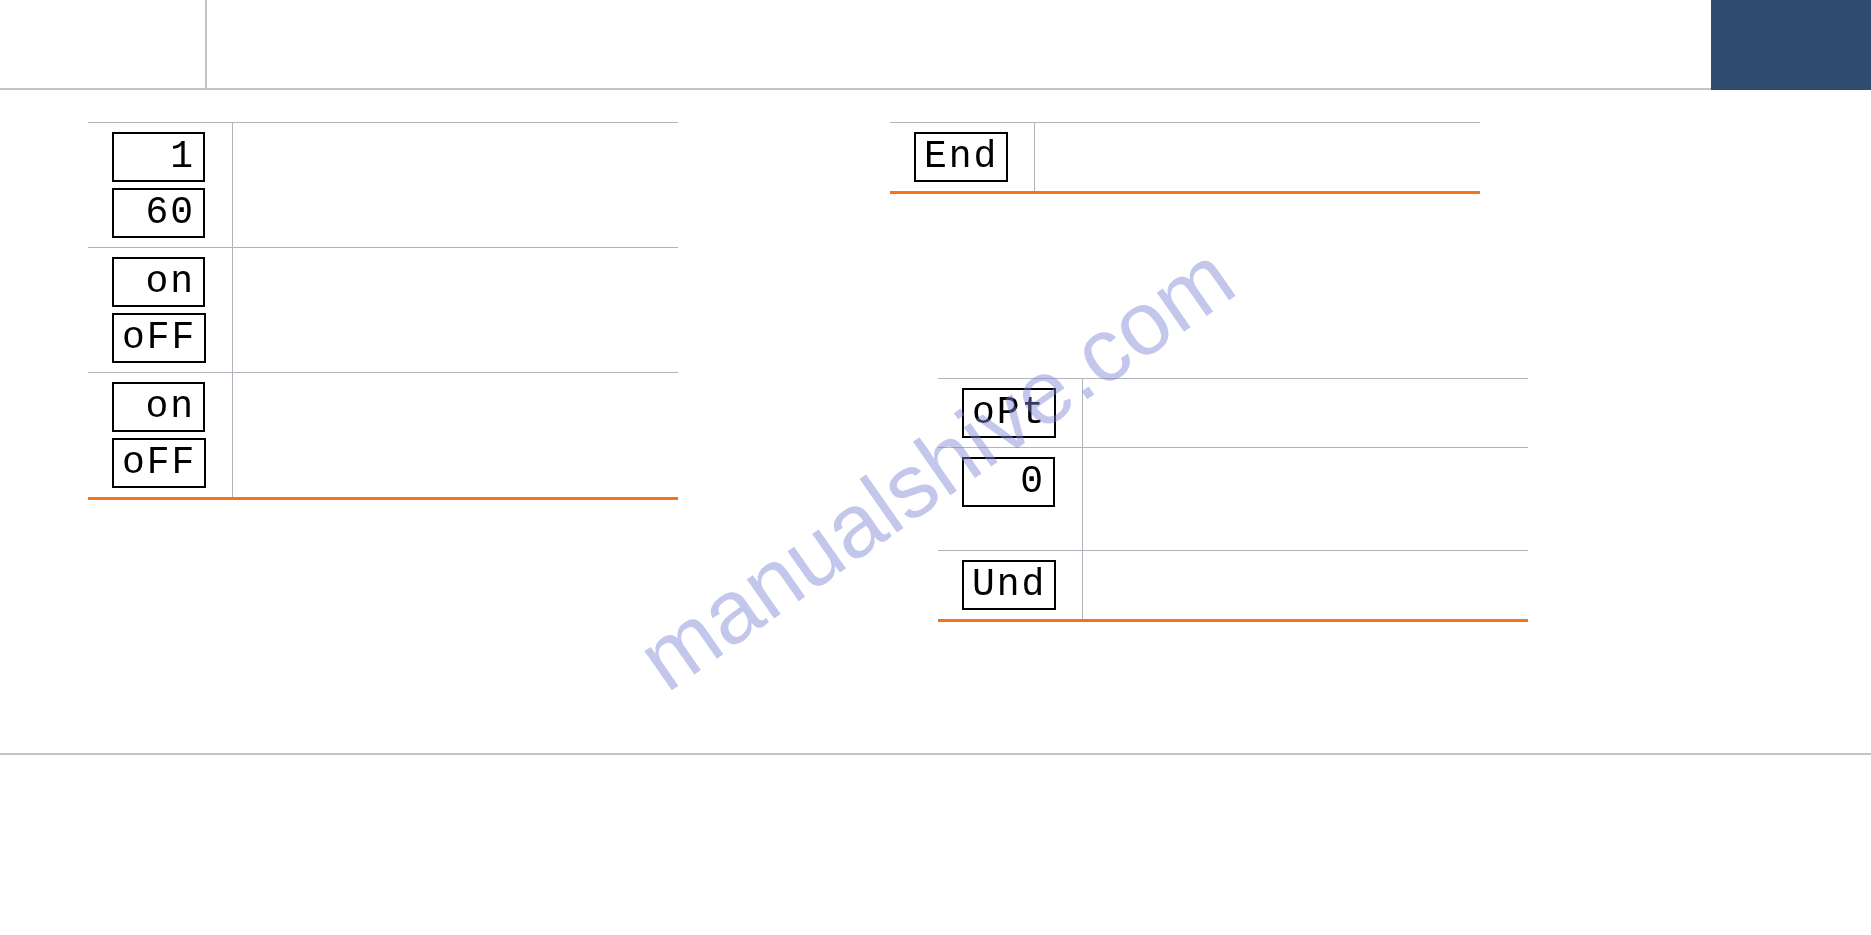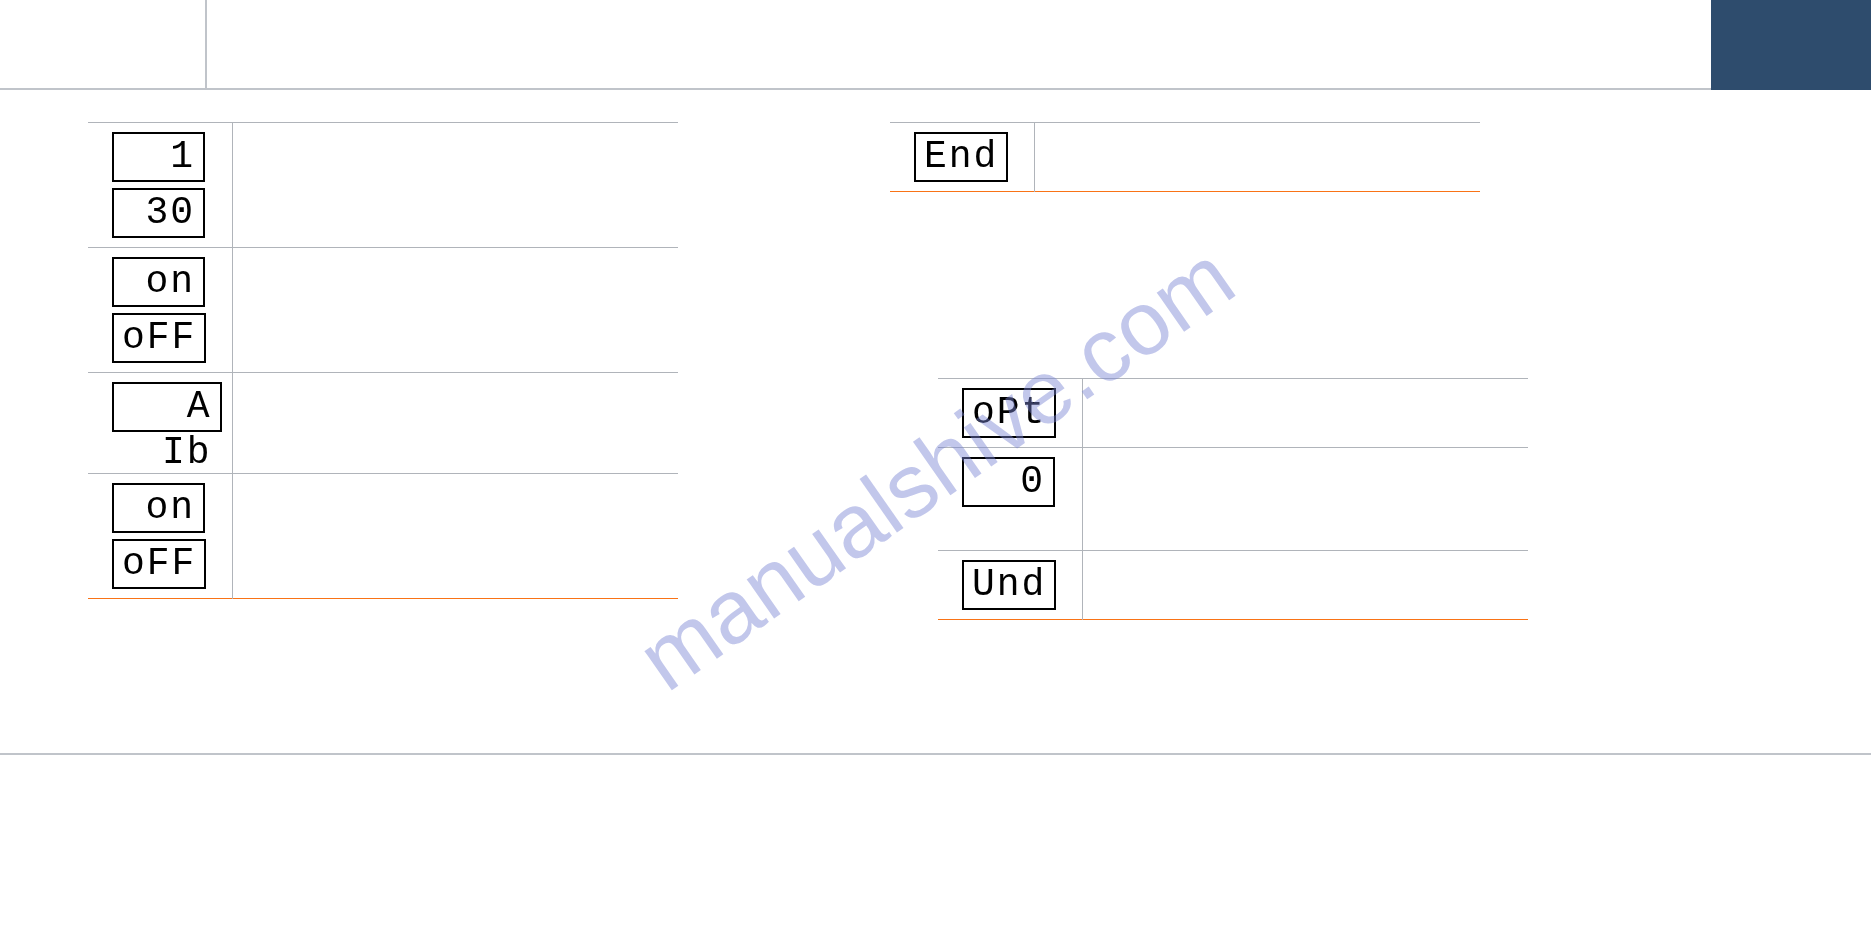--- a/index.html
+++ b/index.html
@@ -10,21 +10,21 @@
     .corner-box { position: absolute; top: 0; right: 0; width: 160px; height: 90px; background: #2e4c6d; }
     
     .footer-line { position: absolute; bottom: 180px; left: 0; width: 100%; height: 2px; background: #c0c4ca; }
     
     .table { position: absolute; border-collapse: collapse; }
     .table-left { left: 88px; top: 122px; width: 590px; }
     .table-right { left: 890px; top: 122px; width: 590px; }
     .table-right2 { left: 938px; top: 378px; width: 590px; }
     
     .tr { border-top: 1px solid #b0b4ba; }
-    .tr:last-child { border-bottom: 1px solid #f97316; margin-top: 32px; }
+    .tr:last-child { border-bottom: 3px solid #f97316; margin-top: 32px; }
     .td-left { border-right: 1px solid #b0b4ba; vertical-align: top; padding: 6px 10px 6px 24px; width: 144px; }
     .td-right { vertical-align: top; padding: 6px 10px; }
     
     .lcd-box {
       display: inline-block;
       border: 2px solid #000;
       min-width: 93px;
       height: 50px;
       text-align: right;
       padding: 0 8px;
@@ -57,34 +57,28 @@
 <div class="corner-box"></div>
 <div class="footer-line"></div>
 
 <div class="watermark">manualshive.com</div>
 
 <table class="table table-left">
   <tbody>
       <tr class="tr">
     <td class="td-left">
       <span class="lcd-box">1</span><br>
-      <span class="lcd-box">30</span>
+      <span class="lcd-box">60</span>
     </td>
     <td class="td-right"></td>
   </tr>
   <tr class="tr">
     <td class="td-left">
       <span class="lcd-box"> on</span><br>
       <span class="lcd-box">oFF</span>
-    </td>
-    <td class="td-right"></td>
-  </tr>
-  <tr class="tr">
-    <td class="td-left">
-      <span class="lcd-box">A Ib</span>
     </td>
     <td class="td-right"></td>
   </tr>
   <tr class="tr">
     <td class="td-left">
       <span class="lcd-box"> on</span><br>
       <span class="lcd-box">oFF</span>
     </td>
     <td class="td-right"></td>
   </tr>

